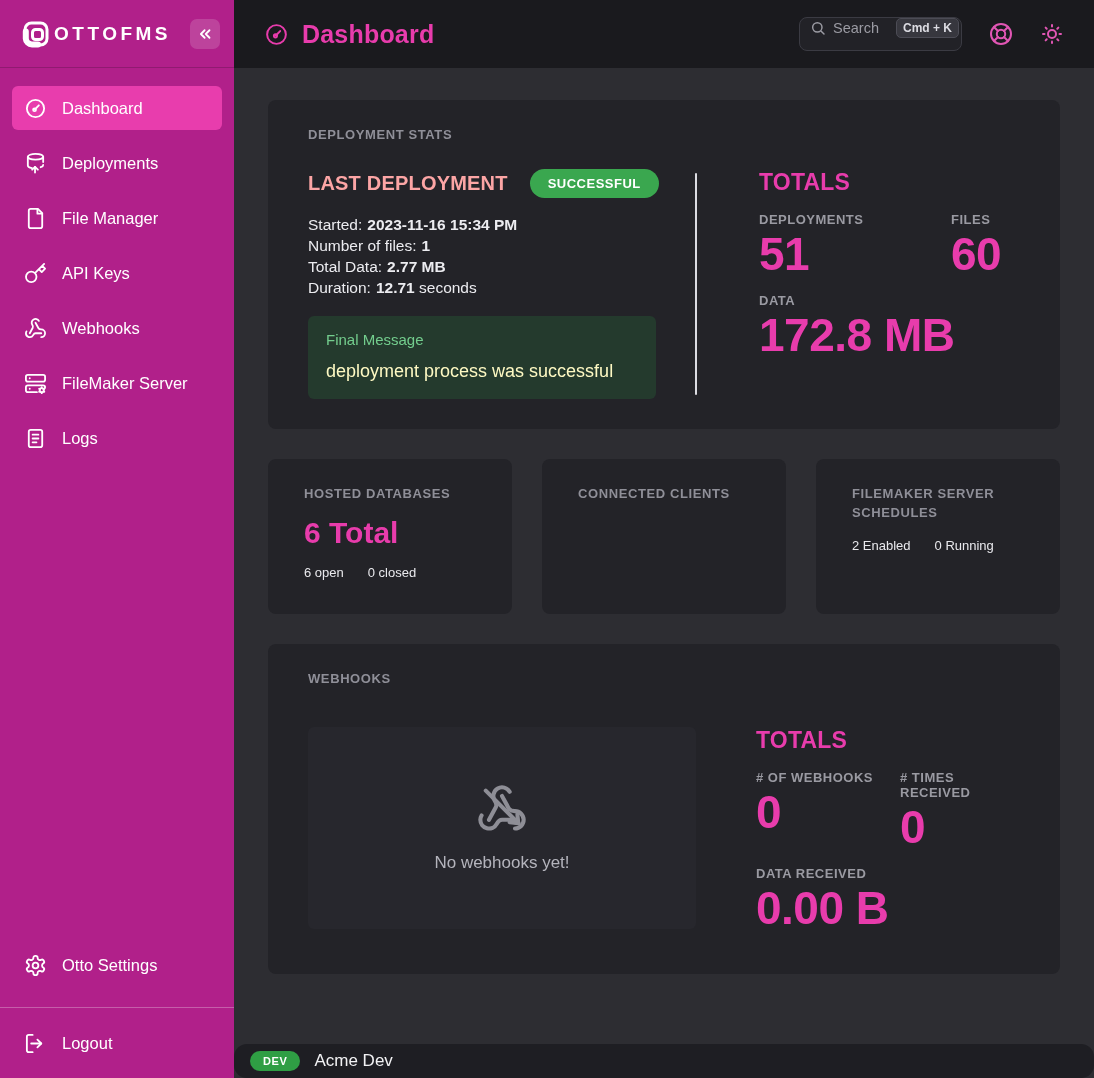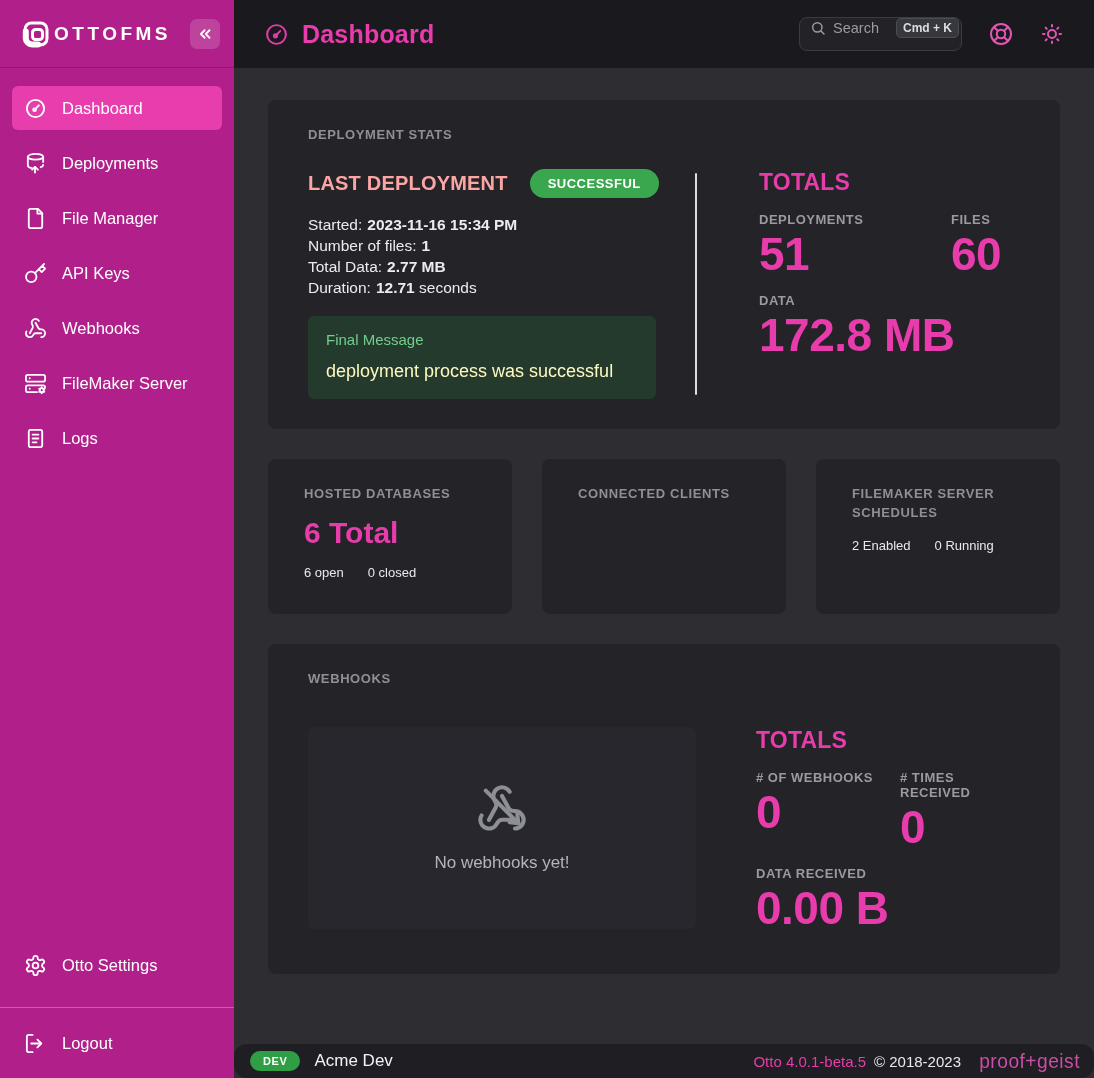--- a/index.html
+++ b/index.html
@@ -449,19 +449,14 @@
           </div>
         </div>
       </div>
     </section>
 
   </main>
 
   <footer class="footer">
     <span class="env-badge">DEV</span>
     <span class="server-name">Acme Dev</span>
-    <div class="footer-right">
-      <span class="version">Otto 4.0.1-beta.5</span>
-      <span class="copyright">© 2018-2023</span>
-      <a class="pg-logo" href="#">proof+geist</a>
-    </div>
   </footer>
 </div>
 
 </body></html>

